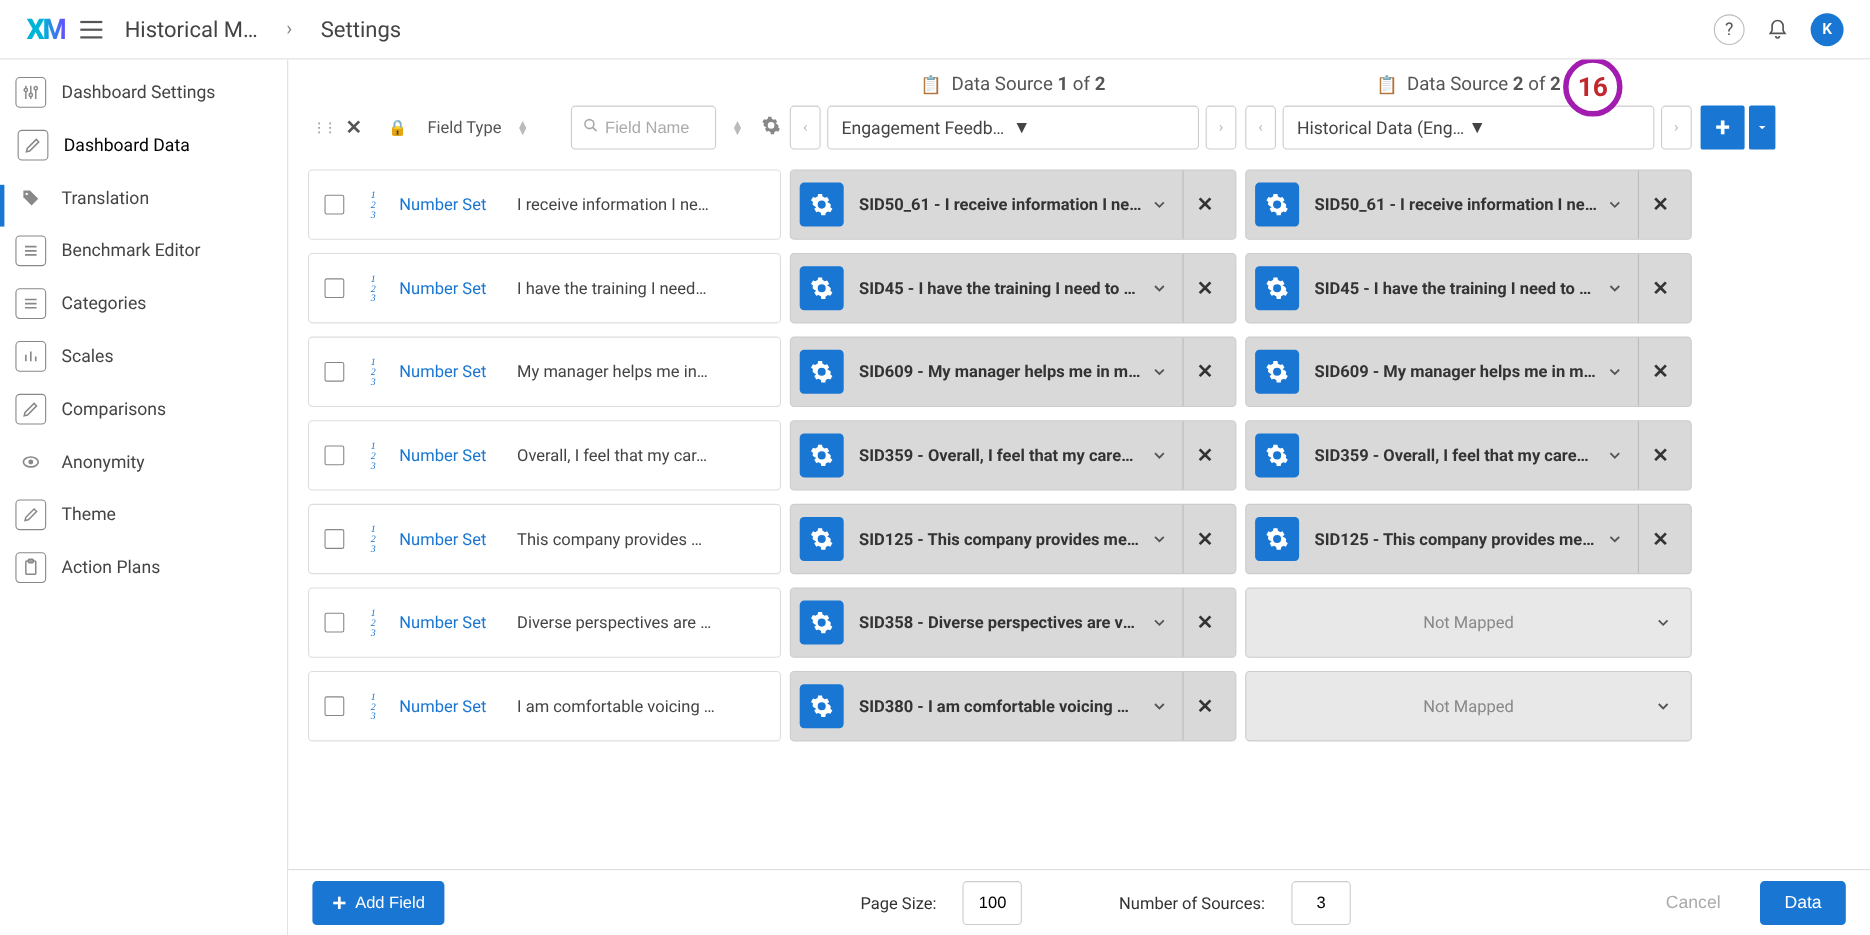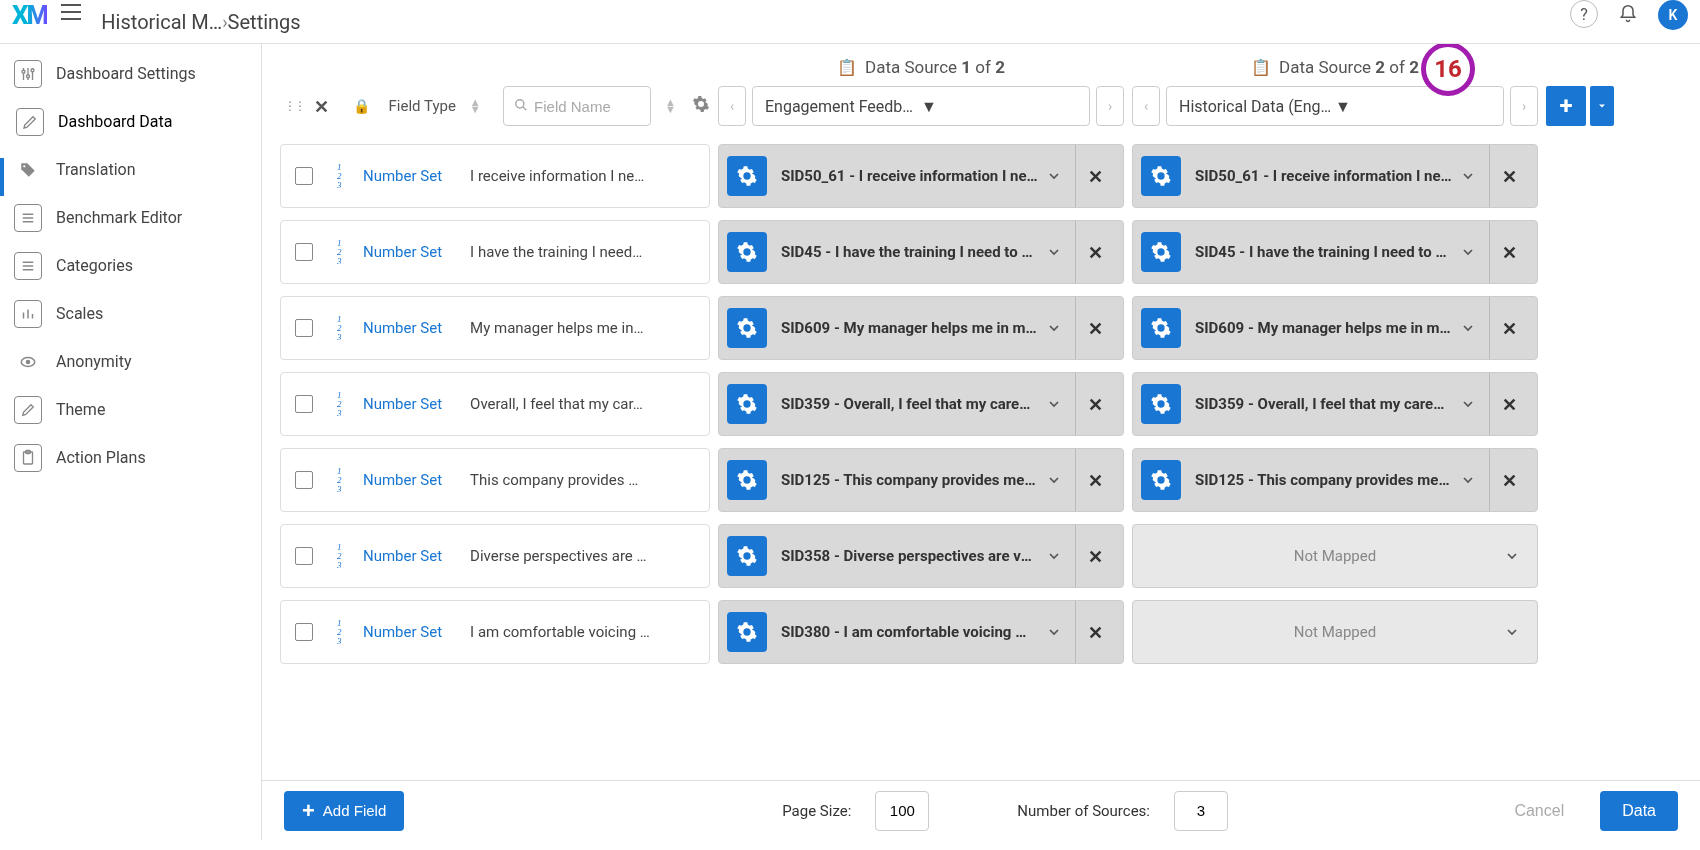--- a/index.html
+++ b/index.html
@@ -1,25 +1,25 @@
 <!DOCTYPE html>
 <html><head>
 <meta charset="utf-8">
 <style>
   * { box-sizing: border-box; margin: 0; padding: 0; }
   body { font-family: -apple-system, BlinkMacSystemFont, "Segoe UI", Roboto, Arial, sans-serif; font-size: 14px; color: #333; background: #fff; }
   
   
-  .header { height: 44px; display: flex; padding: 0 12px; border-bottom: 1px solid #e0e0e0; }
+  .header { height: 54px; display: flex; align-items: center; padding: 0 24px; border-bottom: 1px solid #e0e0e0; }
   .logo { font-size: 26px; font-weight: 800; letter-spacing: -2px; margin-right: 12px; }
   .logo .x { color: #00b4d8; }
   .logo .m { background: linear-gradient(90deg, #00b4d8, #6a4cff); -webkit-background-clip: text; background-clip: text; color: transparent; }
   .menu-icon { width: 24px; height: 24px; margin-right: 18px; cursor: pointer; display:flex; flex-direction:column; justify-content:space-between; padding:4px 2px;}
   .menu-icon span { display:block; height:2px; background:#555; }
-  .breadcrumb { font-size: 20px; color: #444; display:flex; align-items:center; gap:0; }
+  .breadcrumb { font-size: 20px; color: #444; display:flex; align-items:center; gap:26px; }
   .breadcrumb .sep { color:#888; font-size:18px; }
   .header-spacer { flex: 1; }
   .header-icon { width: 28px; height: 28px; border:1px solid #bbb; border-radius:50%; display:flex; align-items:center; justify-content:center; margin-left:16px; color:#555; cursor:pointer; font-size:16px;}
   .header-icon.noborder { border:none; font-size:22px; }
   .avatar { width:30px; height:30px; border-radius:50%; background:#1976d2; color:#fff; display:flex; align-items:center; justify-content:center; margin-left:16px; font-size:14px; font-weight:600; cursor:pointer;}
 
   
   .main { display:flex; height: calc(100vh - 54px); min-height: 796px; }
   .sidebar { width: 262px; border-right:1px solid #e0e0e0; padding-top:6px; position:relative;}
   .sidebar-item { display:flex; align-items:center; gap:14px; padding:10px 14px; color:#444; cursor:pointer; font-size:16px; line-height:1.3;}
@@ -38,21 +38,21 @@
   .col-source { width: 406px; flex-shrink:0; }
   .col-add { width: 70px; flex-shrink:0; display:flex; gap:4px; align-items:flex-start; margin-top:32px;}
 
   
   .fields-header { display:flex; align-items:center; gap:10px; height:40px; margin-bottom:18px; margin-top:32px; padding-left:4px;}
   .drag-handle { color:#888; font-size:12px; letter-spacing:-2px; cursor:grab;}
   .close-x { color:#555; font-size:18px; cursor:pointer; font-weight:bold;}
   .lock { color:#777; font-size:14px; margin-left:14px; margin-right:8px;}
   .fieldtype-label { color:#555; font-size:15px; }
   .sort-arrows { color:#bbb; font-size:11px; margin-left:4px; display:inline-flex; flex-direction:column; line-height:7px; vertical-align:middle;}
-  .search-box { border:1px solid #ccc; border-radius:4px; height:40px; width:148px; display:flex; align-items:center; padding:0 10px; margin-left:auto; color:#999;}
+  .search-box { border:1px solid #ccc; border-radius:4px; height:40px; width:132px; display:flex; align-items:center; padding:0 10px; margin-left:auto; color:#999;}
   .search-box input { border:none; outline:none; width:90px; font-size:15px; color:#555; }
   .search-box input::placeholder { color:#aaa; }
   .gear-link { color:#888; font-size:18px; margin-left:6px; cursor:pointer;}
 
   .source-header { height:26px; display:flex; align-items:center; gap:8px; color:#555; font-size:17px; justify-content:center; margin-bottom:6px;}
   .source-header .clip { font-size:16px;}
   .source-pager { display:flex; gap:6px; align-items:center; margin-bottom:18px;}
   .pager-btn { width:28px; height:40px; border:1px solid #ccc; border-radius:4px; background:#fff; display:flex; align-items:center; justify-content:center; color:#bbb; cursor:pointer;}
   .source-select { flex:1; height:40px; border:1px solid #ccc; border-radius:4px; display:flex; align-items:center; padding:0 12px; cursor:pointer; background:#fff;}
   .source-select span { flex:1; white-space:nowrap; overflow:hidden; text-overflow:ellipsis; font-size:16px; color:#444;}
@@ -178,20 +178,28 @@
       <div class="sidebar-icon">
           <svg viewBox="0 0 24 24" stroke="#888" stroke-width="2" fill="none">
             <line x1="6" y1="18" x2="6" y2="10"></line>
             <line x1="12" y1="18" x2="12" y2="6"></line>
             <line x1="18" y1="18" x2="18" y2="12"></line>
           </svg>
         </div>
       <span>Scales</span>
     </div>
     <div class="sidebar-item">
+      <div class="sidebar-icon">
+          <svg viewBox="0 0 24 24" stroke="#888" stroke-width="1.8" fill="none">
+            <path d="M4 20l4-1 11-11-3-3L5 16l-1 4z"></path>
+          </svg>
+        </div>
+      <span>Comparisons</span>
+    </div>
+    <div class="sidebar-item">
       <div class="sidebar-icon noborder">
           <svg viewBox="0 0 24 24" fill="#888">
             <ellipse cx="12" cy="12" rx="9" ry="6" fill="none" stroke="#888" stroke-width="2"></ellipse>
             <circle cx="12" cy="12" r="3"></circle>
           </svg>
         </div>
       <span>Anonymity</span>
     </div>
     <div class="sidebar-item">
       <div class="sidebar-icon">

